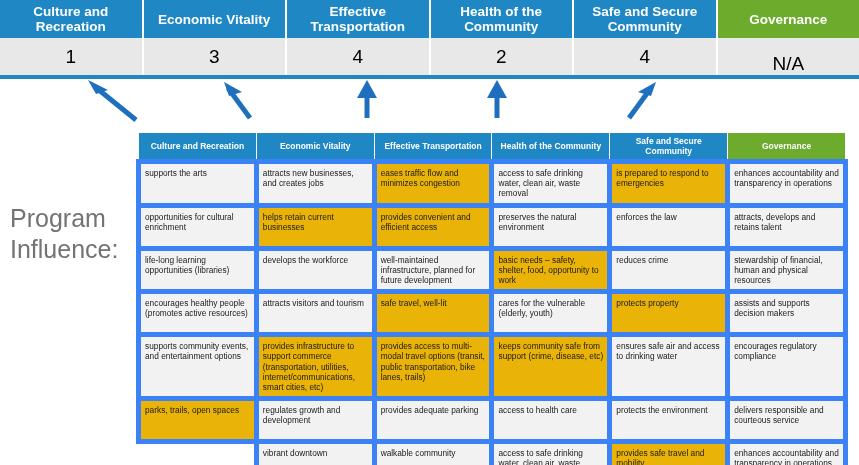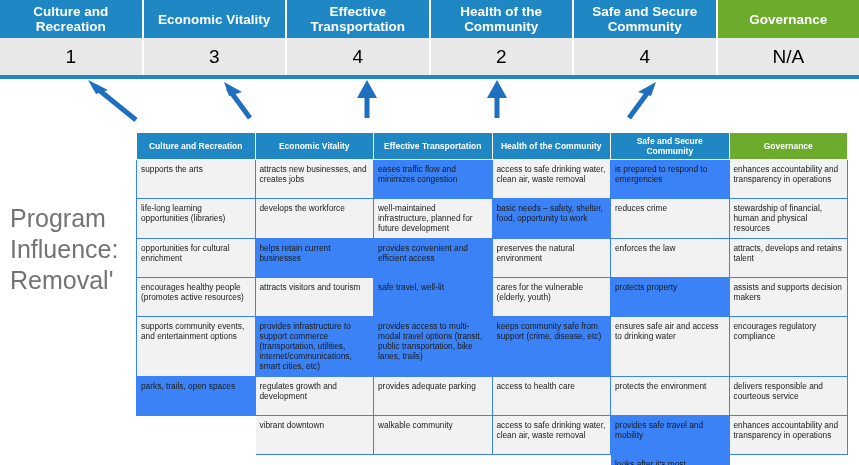--- a/index.html
+++ b/index.html
@@ -27,21 +27,21 @@
   .top-header .green{background:#6cab2b;}
 
   .top-scores{display:flex;width:859px;height:37px;background:#e8e8e8;}
   .top-scores .cell{
     flex:1 1 0;
     display:flex;align-items:center;justify-content:center;
     font-size:19px;color:#000000;
     border-right:2px solid #ffffff;
     box-sizing:border-box;
   }
-  .top-scores .cell:last-child{border-right:none;}
+  .top-scores .cell:last-child{border-right:none;align-items:flex-end;}
   .top-underline{width:859px;height:4px;background:#1f87c4;}
 
   
   .arrows{position:absolute;left:0;top:74px;width:859px;height:62px;}
 
   
   .caption{
     position:absolute;left:10px;top:203px;width:120px;
     font-size:25px;line-height:31px;color:#737373;
     text-align:left;
@@ -59,25 +59,25 @@
     text-align:center;vertical-align:middle;
     padding:3px 2px;line-height:10px;
     border:1px solid #ffffff;
   }
   .matrix th.blue{background:#1f87c4;}
   .matrix th.green{background:#6cab2b;}
   .matrix td{
     font-size:8.3px;line-height:10.2px;color:#1a1a1a;
     vertical-align:top;
     padding:4px 4px;
-    border:1px solid #3b82f6;
+    border:5px solid #3b82f6;
     background:#f2f2f2;
     height:30px;
   }
-  .matrix td.hl{background:#3b82f6;}
+  .matrix td.hl{background:#eab308;}
   .matrix td.empty{background:#ffffff;border:1px solid #ffffff;}
 </style>
 </head>
 <body>
 
 <div class="top-wrap">
   <div class="top-header">
     <div class="cell blue">
       <span>Culture and Recreation</span>
     </div>
@@ -133,21 +133,20 @@
     <polygon points="224,8 242,18 229,22"></polygon>
     <polygon points="367,6 377,24 357,24"></polygon>
     <polygon points="497,6 507,24 487,24"></polygon>
     <polygon points="656,8 638,18 651,22"></polygon>
   </g>
 </svg>
 
 <div class="caption">
   <div>Program</div>
   <div>Influence:</div>
-  <div>Removal'</div>
 </div>
 
 <table class="matrix">
   <thead>
     <tr>
       <th class="blue">Culture and Recreation</th>
       <th class="blue">Economic Vitality</th>
       <th class="blue">Effective Transportation</th>
       <th class="blue">Health of the Community</th>
       <th class="blue">Safe and Secure Community</th>
@@ -157,36 +156,36 @@
   <tbody id="matrix-body">
       <tr>
         <td>supports the arts</td>
         <td>attracts new businesses, and creates jobs</td>
         <td class="hl">eases traffic flow and minimizes congestion</td>
         <td>access to safe drinking water, clean air, waste removal</td>
         <td class="hl">is prepared to respond to emergencies</td>
         <td>enhances accountability and transparency in operations</td>
       </tr>
       <tr>
+        <td>opportunities for cultural enrichment</td>
+        <td class="hl">helps retain current businesses</td>
+        <td class="hl">provides convenient and efficient access</td>
+        <td>preserves the natural environment</td>
+        <td>enforces the law</td>
+        <td>attracts, develops and retains talent</td>
+      </tr>
+      <tr>
         <td>life-long learning opportunities (libraries)</td>
         <td>develops the workforce</td>
         <td>well-maintained infrastructure, planned for future development</td>
         <td class="hl">basic needs – safety, shelter, food, opportunity to work</td>
         <td>reduces crime</td>
         <td>stewardship of financial, human and physical resources</td>
       </tr>
       <tr>
-        <td>opportunities for cultural enrichment</td>
-        <td class="hl">helps retain current businesses</td>
-        <td class="hl">provides convenient and efficient access</td>
-        <td>preserves the natural environment</td>
-        <td>enforces the law</td>
-        <td>attracts, develops and retains talent</td>
-      </tr>
-      <tr>
         <td>encourages healthy people (promotes active resources)</td>
         <td>attracts visitors and tourism</td>
         <td class="hl">safe travel, well-lit</td>
         <td>cares for the vulnerable (elderly, youth)</td>
         <td class="hl">protects property</td>
         <td>assists and supports decision makers</td>
       </tr>
       <tr>
         <td>supports community events, and entertainment options</td>
         <td class="hl">provides infrastructure to support commerce (transportation, utilities, internet/communications, smart cities, etc)</td>

